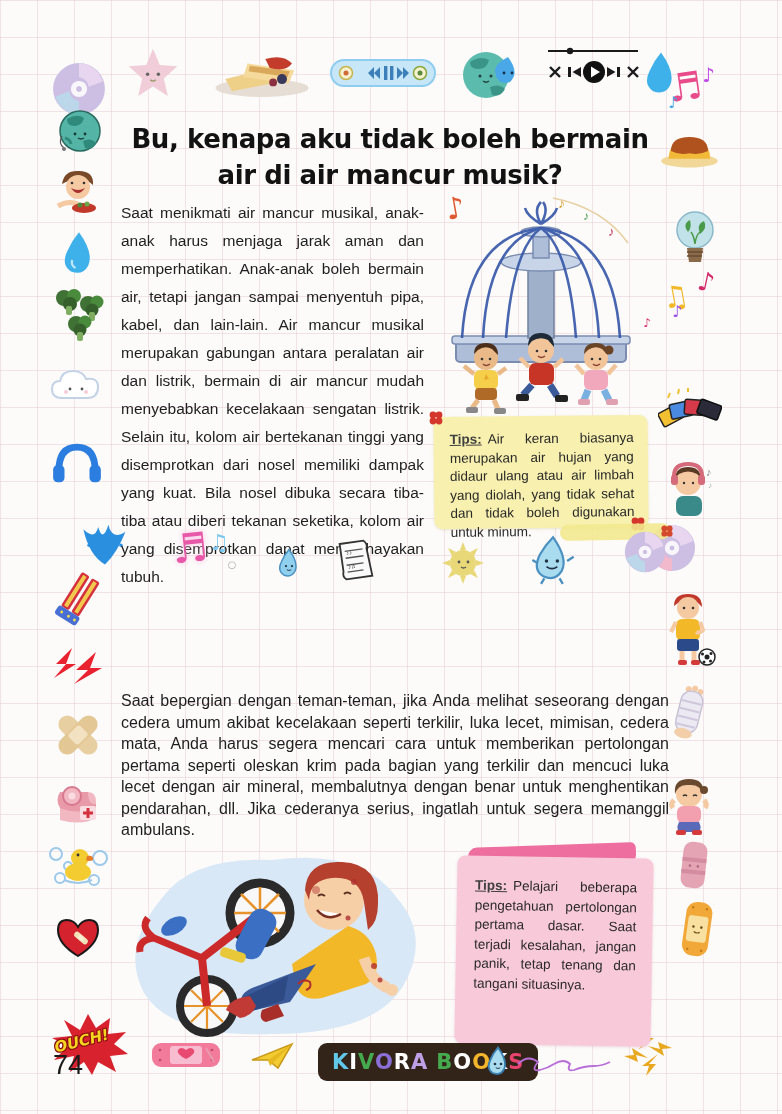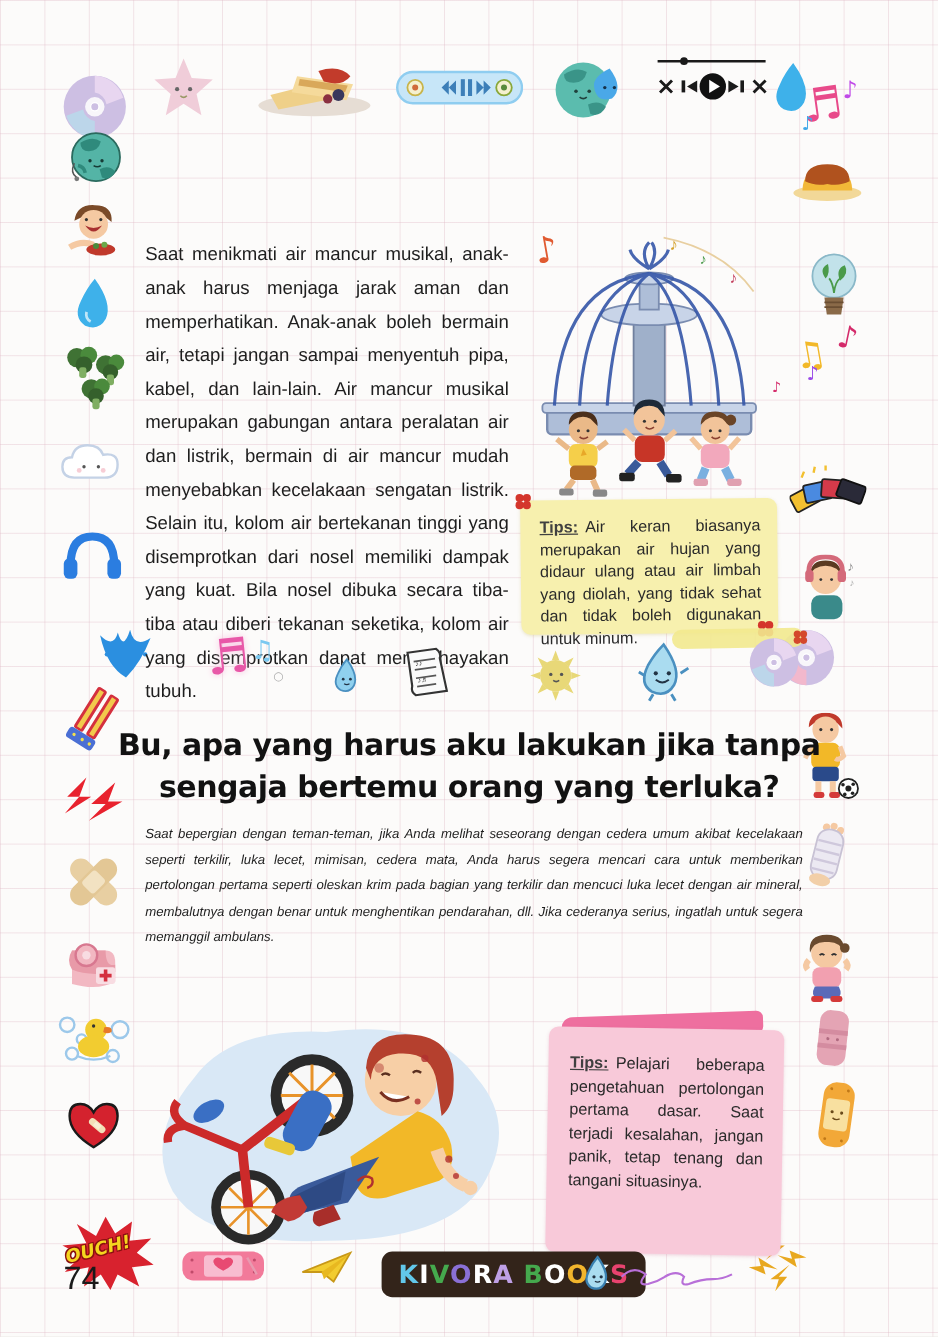--- a/index.html
+++ b/index.html
@@ -19,21 +19,21 @@
     font-weight:800;color:#121212;text-align:center;
     letter-spacing:-0.4px;
   }
   .title1{left:130px;top:104px;width:520px;font-size:26px;line-height:36px;}
   .title2{left:88px;top:586px;width:606px;font-size:25px;line-height:35px;}
   .body-text{
     text-align:justify;color:#1e1e1e;
     font-family:"Liberation Sans", sans-serif;
   }
   .p1{left:121px;top:183px;width:303px;font-size:15.5px;line-height:28px;}
-  .p2{left:121px;top:674px;width:548px;font-size:11px;line-height:21.5px;font-style:italic;}
+  .p2{left:121px;top:674px;width:548px;font-size:16px;line-height:21.5px;}
   .tips-box{
     border-radius:8px;text-align:justify;
     font-size:13.5px;line-height:18.5px;color:#2a2a2a;
   }
   .tips-yellow{
     left:434px;top:416px;width:214px;height:112px;
     background:#f7f0ae;transform:rotate(-0.6deg);
     padding:14px 14px 10px 16px;box-sizing:border-box;
     box-shadow:0 1px 3px rgba(180,160,60,0.25);
   }
@@ -376,20 +376,21 @@
         <circle cx="26" cy="50" r="1.2" fill="#c07818"></circle>
     </g>
   </svg>
   <svg class="abs" style="left:620px;top:1026px" width="56" height="52" viewBox="0 0 56 52">
     <path d="M30 2 L20 14 L27 14 L18 24 L34 12 L27 12 Z" fill="#e8a820"></path>
     <path d="M52 22 L38 16 L40 23 L28 20 L44 30 L42 23 Z" fill="#e8a820"></path>
     <path d="M26 50 L36 38 L29 38 L38 28 L22 40 L29 40 Z" fill="#e8a820"></path>
     <path d="M4 30 L18 36 L16 29 L28 32 L12 22 L14 29 Z" fill="#e8a820"></path>
   </svg>
 
+  <h1 class="abs title title1">Bu, kenapa aku tidak boleh bermain air di air mancur musik?</h1>
   <p class="abs body-text p1">Saat menikmati air mancur musikal, anak-anak harus menjaga jarak aman dan memperhatikan. Anak-anak boleh bermain air, tetapi jangan sampai menyentuh pipa, kabel, dan lain-lain. Air mancur musikal merupakan gabungan antara peralatan air dan listrik, bermain di air mancur mudah menyebabkan kecelakaan sengatan listrik. Selain itu, kolom air bertekanan tinggi yang disemprotkan dari nosel memiliki dampak yang kuat. Bila nosel dibuka secara tiba-tiba atau diberi tekanan seketika, kolom air yang disemprotkan dapat membahayakan tubuh.</p>
 
   <svg class="abs" style="left:428px;top:188px" width="226" height="230" viewBox="0 0 226 230">
     <text x="18" y="30" font-size="30" fill="#e05a30" font-family="DejaVu Sans" transform="rotate(-10 30 22)">♪</text>
     <text x="130" y="20" font-size="14" fill="#d4a028">♪</text>
     <text x="155" y="32" font-size="12" fill="#4a9a4a">♪</text>
     <text x="180" y="48" font-size="13" fill="#c23a5a">♪</text>
     <path d="M125 10 q50 10 75 45" stroke="#e8cfa0" stroke-width="1.5" fill="none"></path>
 
     <rect x="28" y="152" width="170" height="22" rx="4" fill="#aebed8" stroke="#7a8cb0" stroke-width="2"></rect>
@@ -511,21 +512,20 @@
     <path d="M14 29 q5 4 10 0" stroke="#234" stroke-width="1.5" fill="none"></path>
   </svg>
   <svg class="abs" style="left:624px;top:531px" width="42" height="42" viewBox="0 0 50 50">
     <circle cx="25" cy="25" r="24" fill="#cdbfe3"></circle>
     <path d="M25 1 A24 24 0 0 1 47 18 L34 23 A11 11 0 0 0 25 14 Z" fill="#e8d6f0"></path>
     <path d="M25 49 A24 24 0 0 1 3 32 L16 27 A11 11 0 0 0 25 36 Z" fill="#bcd6ea"></path>
     <circle cx="25" cy="25" r="7.5" fill="#f8f6fa"></circle>
       <circle cx="25" cy="25" r="3.2" fill="#cdbfe3" stroke="#fff" stroke-width="1"></circle>
   </svg>
 
-  <h1 class="abs title title2">Bu, apa yang harus aku lakukan jika tanpa sengaja bertemu orang yang terluka?</h1>
   <p class="abs body-text p2">Saat bepergian dengan teman-teman, jika Anda melihat seseorang dengan cedera umum akibat kecelakaan seperti terkilir, luka lecet, mimisan, cedera mata, Anda harus segera mencari cara untuk memberikan pertolongan pertama seperti oleskan krim pada bagian yang terkilir dan mencuci luka lecet dengan air mineral, membalutnya dengan benar untuk menghentikan pendarahan, dll. Jika cederanya serius, ingatlah untuk segera memanggil ambulans.</p>
 
   <svg class="abs" style="left:102px;top:838px" width="340" height="210" viewBox="0 0 340 210">
     <path d="M60 60 Q90 18 170 22 Q260 10 295 60 Q330 100 300 150 Q270 196 170 196 Q70 200 42 155 Q18 110 60 60 Z" fill="#d9e8f6"></path>
 
     <g>
       <circle cx="158" cy="75" r="30" fill="#f8f8f8" stroke="#2a2a2a" stroke-width="9"></circle>
       <g stroke="#e8932a" stroke-width="2.5">
           <path d="M158 49 v52 M132 75 h52 M139 56 l38 38 M139 94 l38 -38"></path>
         </g>

